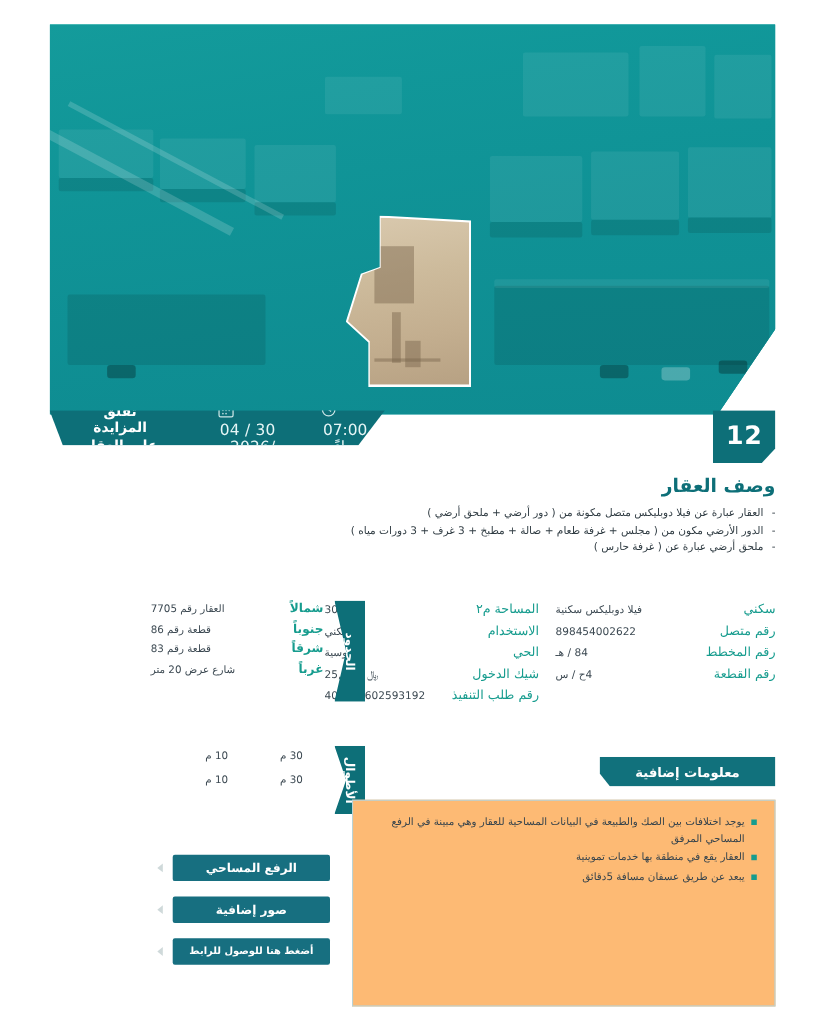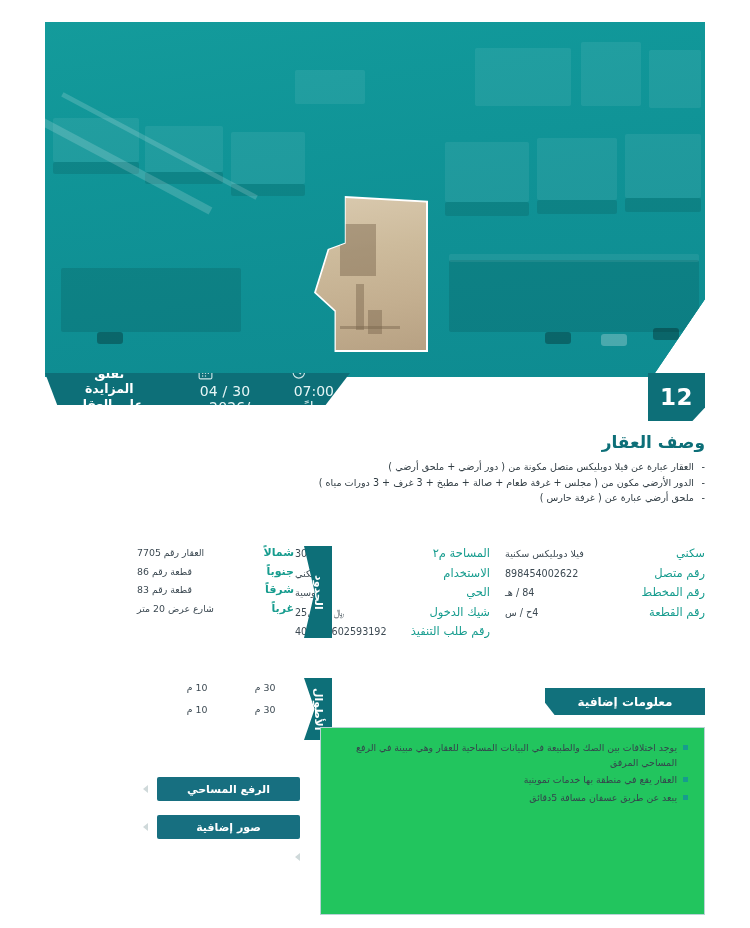--- a/index.html
+++ b/index.html
@@ -140,21 +140,21 @@
   .addinfo-head {
     position: absolute; right: 45px; top: 688px; width: 160px; height: 27px;
     background: #11717c; color: #fff;
     -webkit-clip-path: polygon(0 0, 100% 0, 100% 100%, 6% 100%, 0 55%);
     clip-path: polygon(0 0, 100% 0, 100% 100%, 6% 100%, 0 55%);
     display: flex; align-items: center; justify-content: center;
     font-size: 12px; font-weight: bold;
   }
   .addinfo-box {
     position: absolute; right: 45px; top: 727px; width: 385px; height: 188px;
-    border: 1px solid #b9d3d6; background: #22c55e;
+    border: 1px solid #b9d3d6; background: #fdba74;
     padding: 12px 14px 12px 12px;
   }
   .addinfo-box ul { list-style: none; margin: 0; padding: 0; }
   .addinfo-box li {
     font-size: 9.4px; color: #35434c; line-height: 1.62; position: relative;
     padding-right: 13px; text-align: right; margin-bottom: 2px;
   }
   .addinfo-box li::before {
     content: ""; position: absolute; right: 2px; top: 5px;
     width: 5px; height: 5px; background: #169c8e;
@@ -349,17 +349,18 @@
   <div class="actions">
     <div class="act-wrap">
       <div class="act-btn">الرفع المساحي</div>
       <div class="act-arrow"></div>
     </div>
     <div class="act-wrap">
       <div class="act-btn">صور إضافية</div>
       <div class="act-arrow"></div>
     </div>
     <div class="act-wrap">
+      <div class="act-btn small">أضغط هنا للوصول للرابط</div>
       <div class="act-arrow"></div>
     </div>
   </div>
 
 </div>
 
 </body></html>

